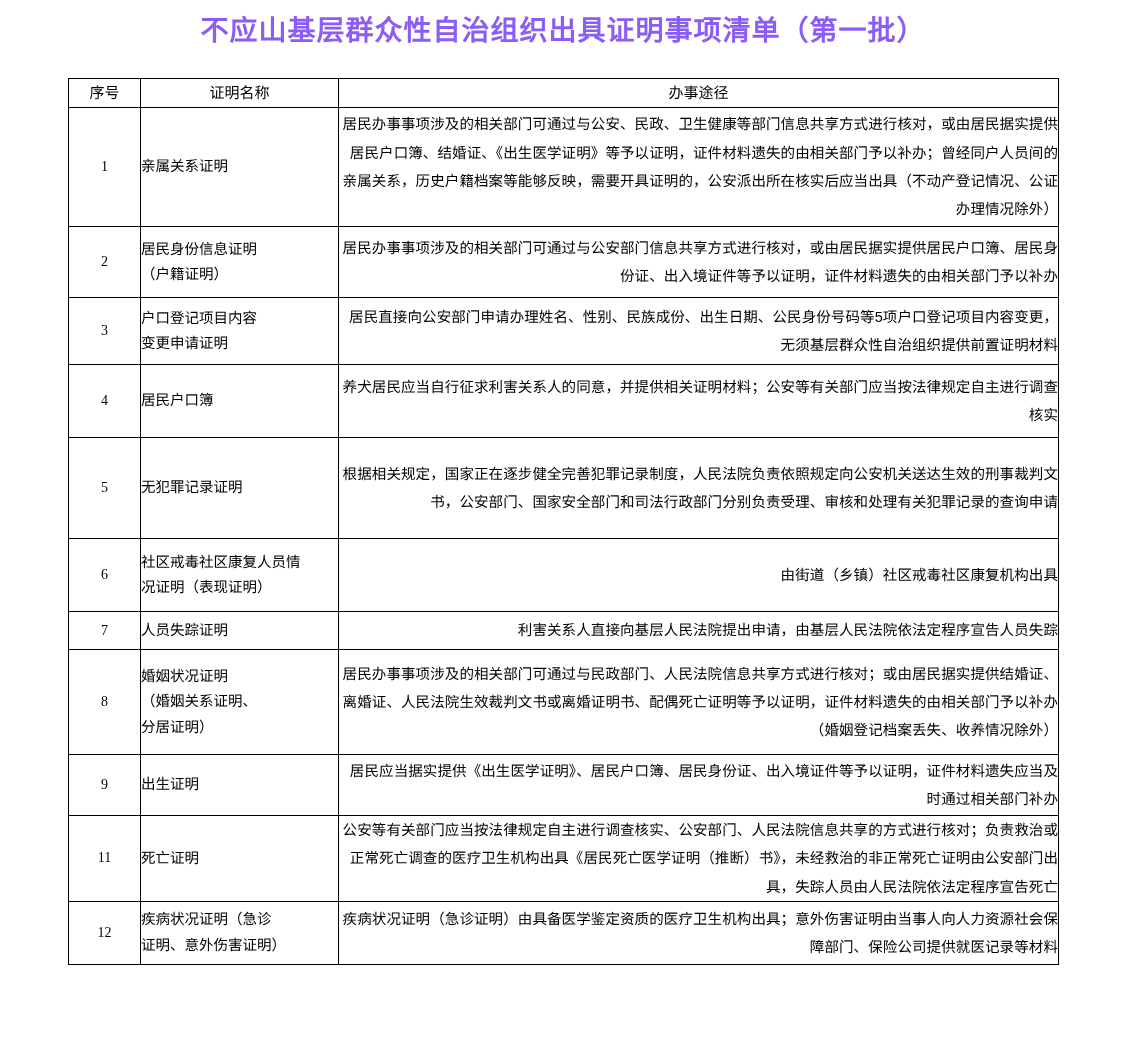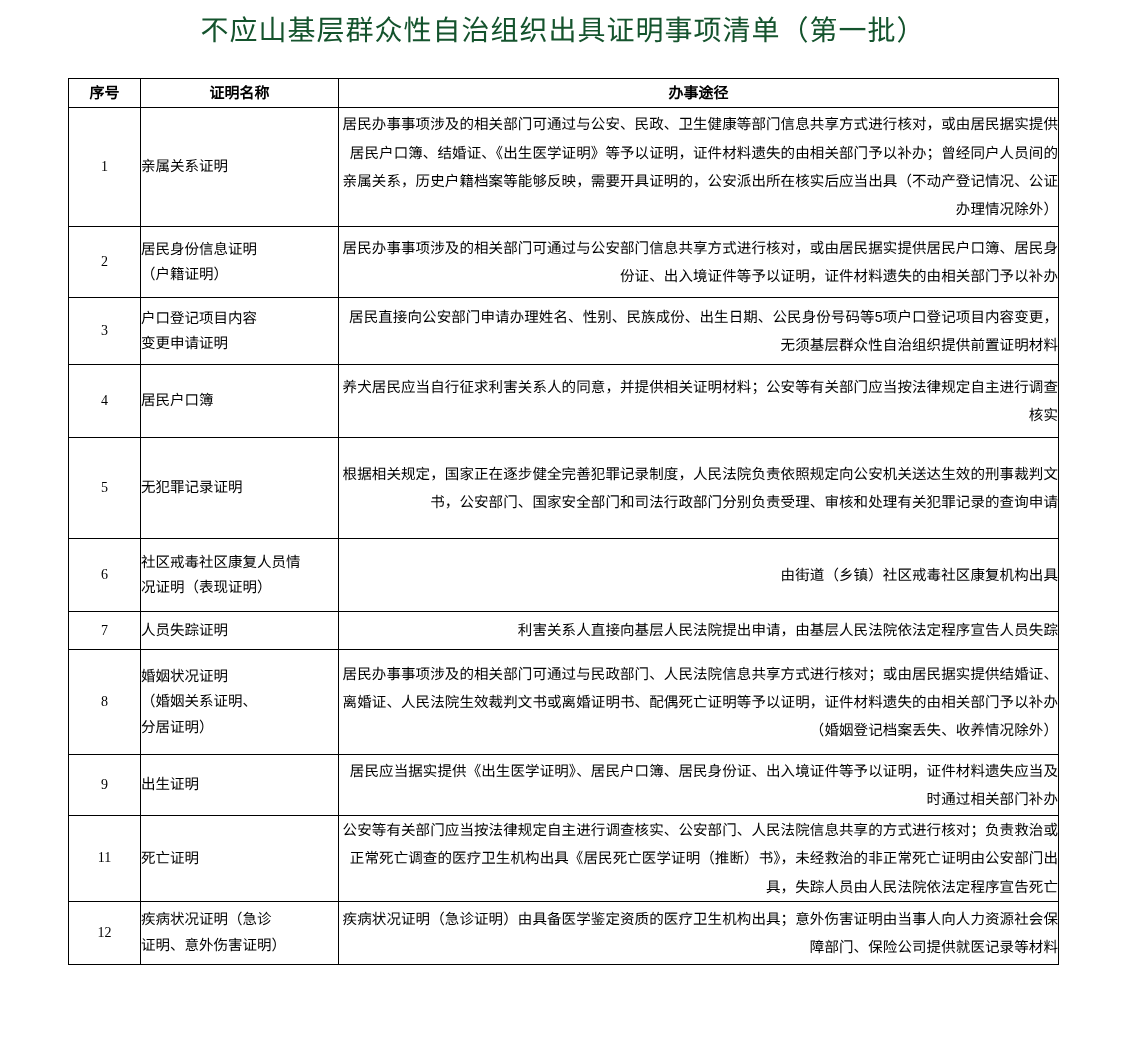--- a/index.html
+++ b/index.html
@@ -17,27 +17,27 @@
   }
   .page {
     position: relative;
     width: 1126px;
     height: 1060px;
     box-sizing: border-box;
   }
   .doc-title {
     text-align: center;
     font-family: "Liberation Serif", "DejaVu Serif", serif;
-    font-weight: normal;
+    font-weight: bold;
     font-size: 28px;
     letter-spacing: 1px;
     line-height: 1.2;
     padding-top: 14px;
     padding-bottom: 10px;
-    color: #14532d;
+    color: #8b5cf6;
     white-space: nowrap;
   }
   .table-wrap {
     position: absolute;
     left: 68px;
     top: 78px;
     width: 990px;
   }
   table.listing {
     border-collapse: collapse;
@@ -51,21 +51,21 @@
 
   table.listing th,
   table.listing td {
     border: 1px solid #000000;
     vertical-align: middle;
     padding: 0;
   }
   table.listing thead th {
     height: 28px;
     text-align: center;
-    font-weight: bold;
+    font-weight: normal;
     font-size: 15px;
     line-height: 26px;
   }
   td.idx {
     text-align: center;
     font-size: 14px;
     font-family: "Liberation Serif", "DejaVu Serif", serif;
   }
   td.name {
     line-height: 1.75;

